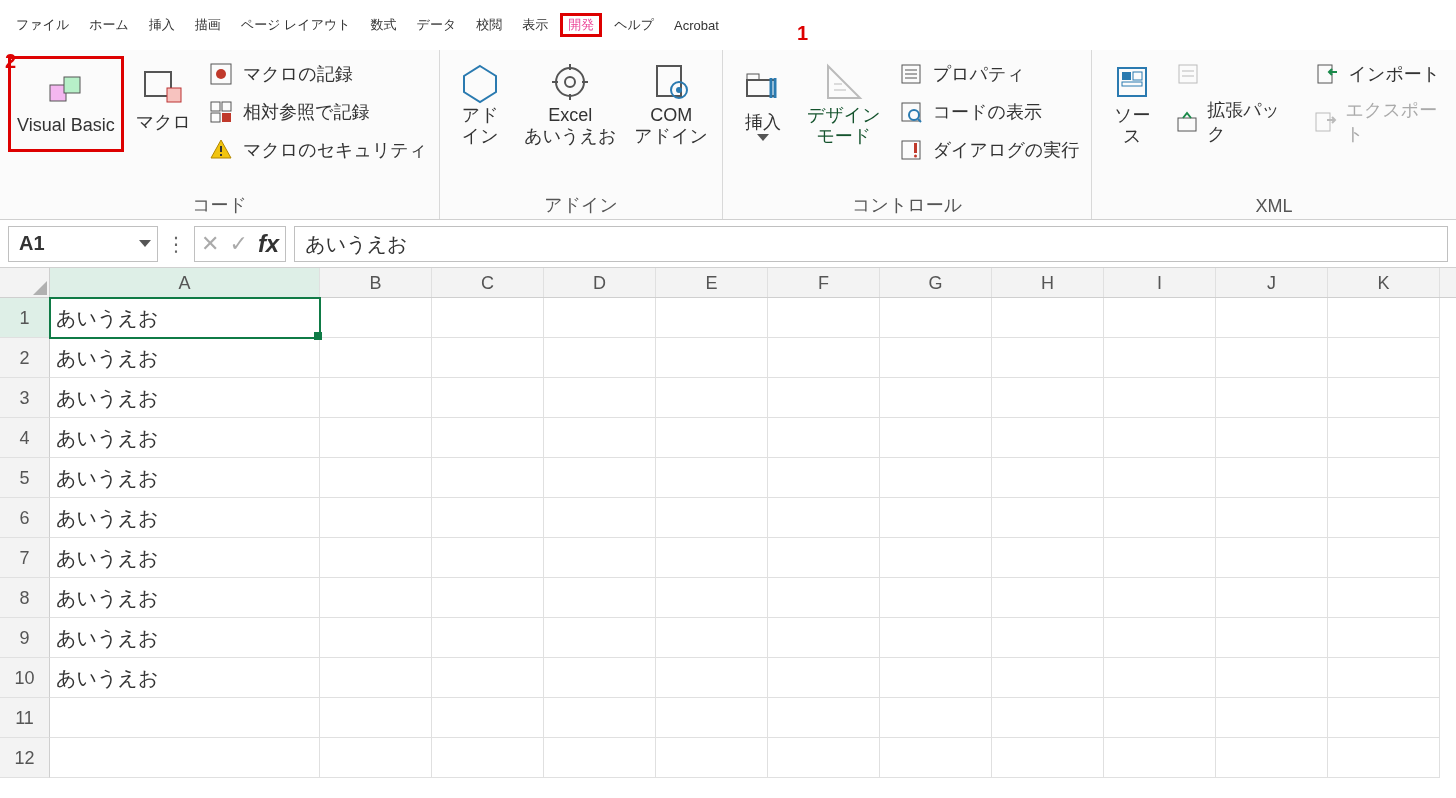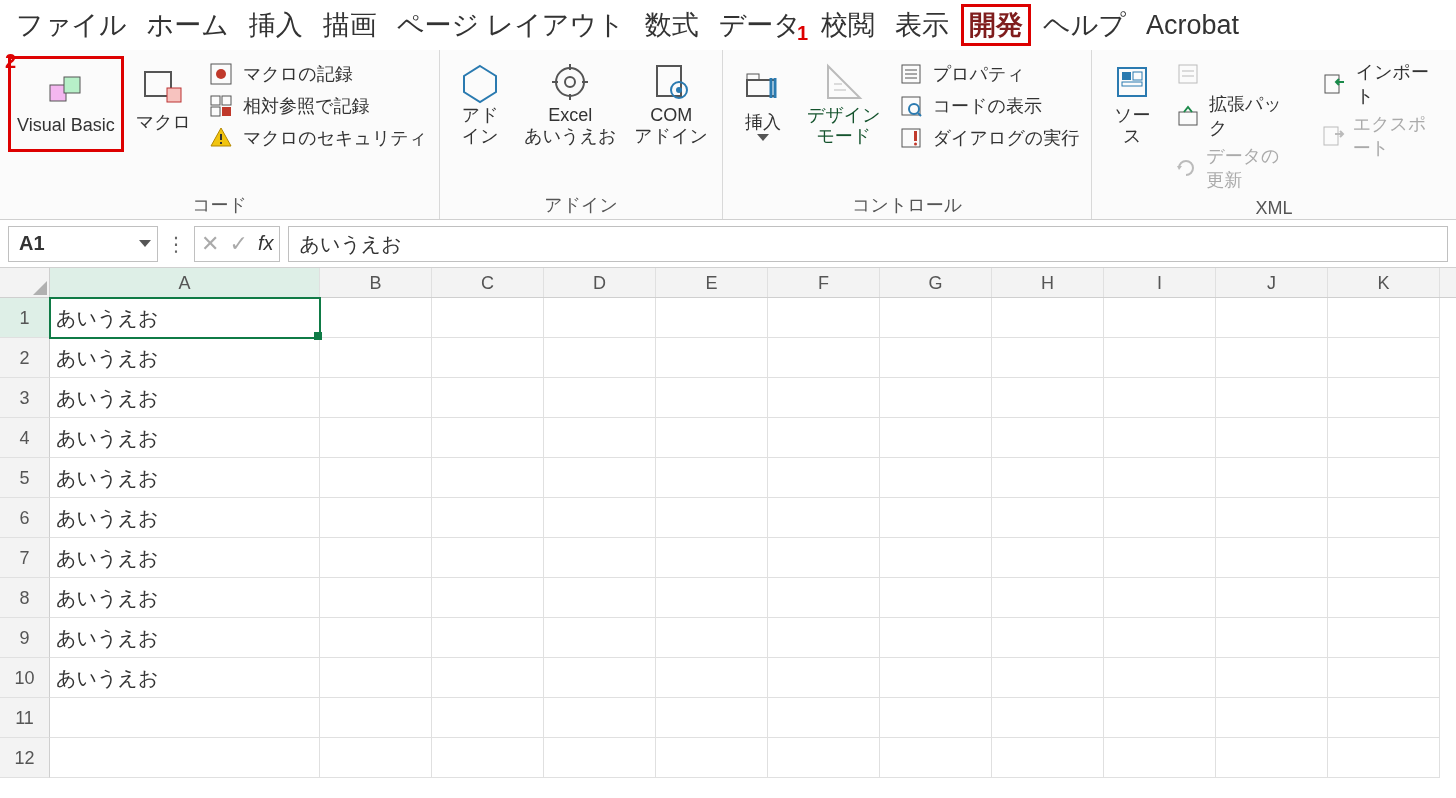--- a/index.html
+++ b/index.html
@@ -20,27 +20,27 @@
     display: flex;
     align-items: center;
     height: 50px;
     padding: 0 8px;
     gap: 4px;
     border-bottom: 0;
   }
   .menu-item {
     padding: 6px 8px;
     cursor: pointer;
-    font-size: 27px;
+    font-size: 13px;
     color: #333;
   }
   .menu-item.active {
     border: 3px solid #d00;
-    font-weight: 700;
-    color: #7f1d1d;
+    font-weight: 400;
+    color: #ec4899;
     padding: 0 5px;
   }
   .annot {
     color: #d00;
     font-weight: 700;
     font-size: 20px;
     position: absolute;
   }
   .annot1 { left: 797px; top: 22px; }
   .annot2 { left: 5px; top: 50px; }
@@ -92,20 +92,21 @@
     text-align: center;
     line-height: 1.2;
   }
   .bigbtn.disabled { color: #14532d; justify-content: space-between; }
   .vb-highlight {
     border: 3px solid #d00;
   }
   .smallcol {
     display: flex;
     flex-direction: column;
+    gap: 6px;
     padding-top: 2px;
   }
   .smallbtn {
     display: flex;
     align-items: center;
     gap: 8px;
     padding: 2px 4px;
     cursor: pointer;
     font-size: 18px;
   }
@@ -148,21 +149,21 @@
   }
   .fx-btns {
     display: flex;
     align-items: center;
     border: 1px solid #c0c0c0;
     height: 36px;
     padding: 0 6px;
     gap: 10px;
   }
   .fx-x, .fx-check { color: #aaa; font-size: 22px; }
-  .fx-fx { font-style: italic; font-size: 20px; }
+  .fx-fx { font-style: italic; font-size: 24px; font-weight: bold; }
   .formula-input {
     flex: 1;
     border: 1px solid #c0c0c0;
     height: 36px;
     padding: 4px 10px;
     font-size: 20px;
     background: #fff;
   }
 
   
@@ -450,29 +451,20 @@
           </span>
         </div>
         <div class="smallbtn">
           <span class="sicon">
             <svg width="24" height="24">
                 <rect x="3" y="8" width="18" height="13" fill="none" stroke="#555"></rect>
                 <path d="M8 8 L12 3 L16 8" fill="none" stroke="#1a8a4a" stroke-width="2"></path>
               </svg>
           </span>
           <span>拡張パック</span>
-        </div>
-        <div class="smallbtn disabled">
-          <span class="sicon">
-            <svg width="24" height="24">
-                <path d="M5 12 A7 7 0 1 1 12 19" fill="none" stroke="#bbb" stroke-width="2"></path>
-                <polygon points="3,10 8,10 5,14" fill="#bbb"></polygon>
-              </svg>
-          </span>
-          <span>データの更新</span>
         </div>
       </div>
       <div class="smallcol" style="margin-left:10px">
         <div class="smallbtn">
           <span class="sicon">
             <svg width="24" height="24">
                 <rect x="3" y="3" width="14" height="18" fill="none" stroke="#555"></rect>
                 <path d="M22 10 L14 10 M17 7 L14 10 L17 13" fill="none" stroke="#1a8a4a" stroke-width="2"></path>
               </svg>
           </span>

